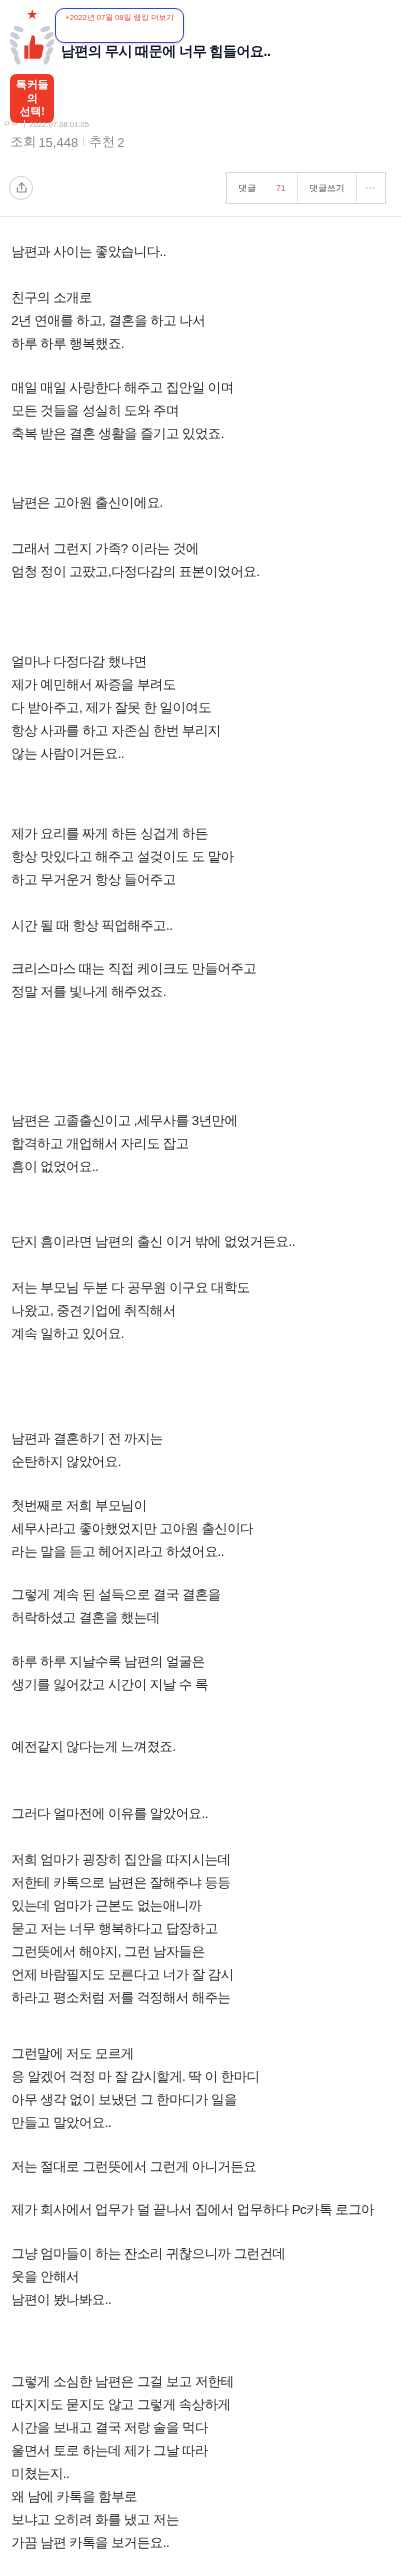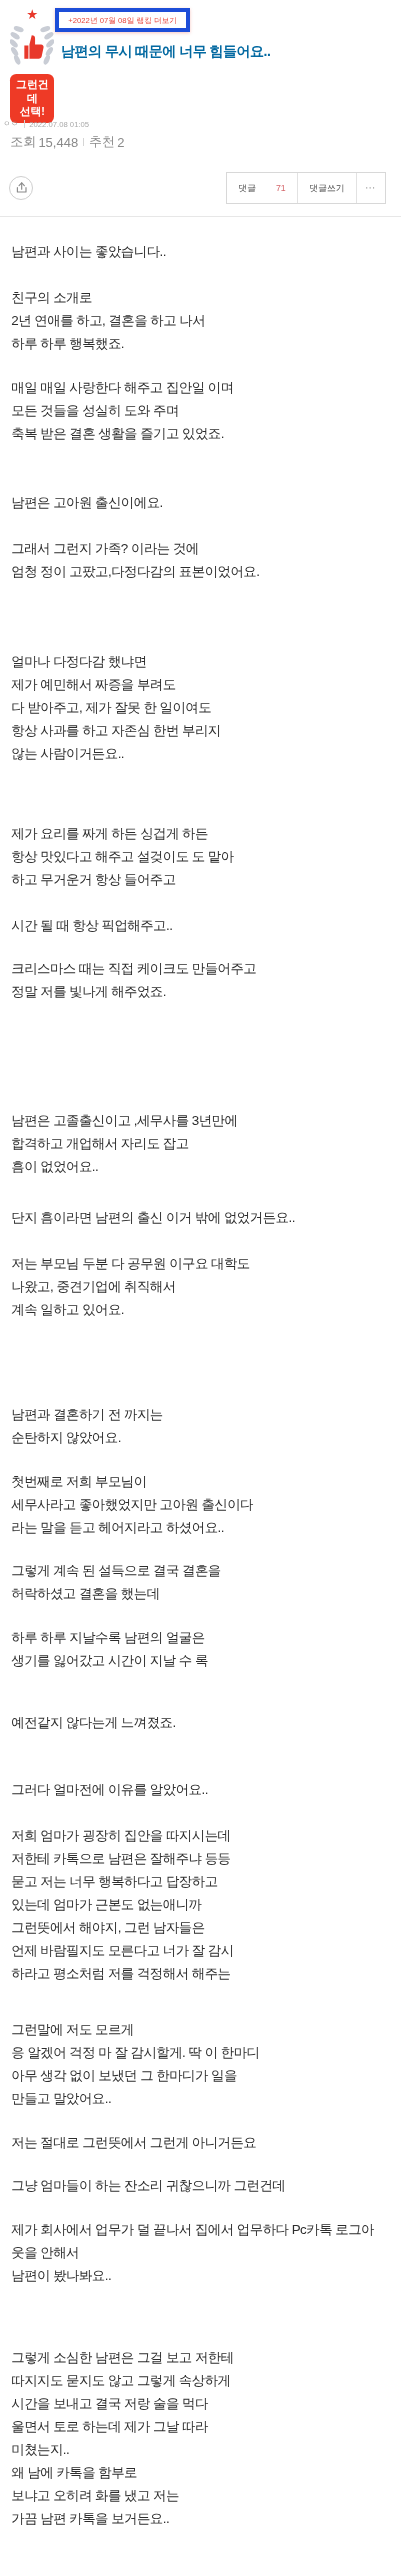--- a/index.html
+++ b/index.html
@@ -7,24 +7,24 @@
   body { font-family:"Liberation Sans", sans-serif; }
   .page { position:relative; width:402px; height:4075px; margin:0 auto; background:#fff; overflow:hidden; }
 
   
   .header { position:relative; height:217px; border-bottom:0.5px solid #e7e7e7; }
   .emblem { position:absolute; left:10.3px; top:8.2px; width:44px; text-align:center; }
   .emblem .star { color:#e8382b; font-size:13.4px; line-height:13.4px; display:block; }
   .emblem .laurel { margin-top:1px; }
   .choice-badge { margin-top:2.1px; background:#ee3a26; border-radius:6.2px; padding:4.6px 2.1px; color:#fff;
                   font-weight:bold; font-size:10.8px; line-height:13.4px; }
-  .rank-pill { position:absolute; left:55px; top:8.2px; height:24px; line-height:17.5px; padding:0 9.3px;
-               border:4px solid #1d4ed8; border-radius:0; color:#e8453c; font-size:7.7px; background:#fff;
+  .rank-pill { position:absolute; left:55px; top:8.2px; height:35px; line-height:17.5px; padding:0 9.3px;
+               border:1px solid #1d4ed8; border-radius:9px; color:#e8453c; font-size:7.7px; background:#fff;
                box-shadow:0 1px 3.1px rgba(240,130,120,.45); white-space:nowrap; }
-  .post-title { position:absolute; left:61px; top:43px; font-size:14px; font-weight:bold; color:#0369a1; letter-spacing:-0.5px; }
+  .post-title { position:absolute; left:61px; top:43px; font-size:14px; font-weight:bold; color:#0f172a; letter-spacing:-0.5px; }
   .meta1 { position:absolute; left:3px; top:119px; font-size:7.7px; color:#8a8a8a; display:flex; align-items:center; }
   .meta1 .author { color:#8a8a8a; }
   .meta1 .sep { display:inline-block; width:0.5px; height:7.2px; background:#d5d5d5; margin:0 5.2px; }
   .meta1 .date { color:#a9a9a9; }
   .meta2 { position:absolute; left:10.3px; top:133px; font-size:13px; color:#8a8a8a; display:flex; align-items:center; }
   .meta2 .sep { display:inline-block; width:0.5px; height:7.2px; background:#d5d5d5; margin:0 5.2px; }
   .meta2 b { font-weight:normal; margin-left:2.1px; }
   .share-btn { position:absolute; left:9.3px; top:176px; width:24px; height:24px; border:0.5px solid #cfcfcf;
                border-radius:50%; display:flex; align-items:center; justify-content:center; background:#fff; }
   .cbar { position:absolute; right:16.5px; top:172px; display:flex; border:0.5px solid #d8d8d8; background:#fff; }
@@ -57,21 +57,21 @@
           <ellipse cx="79" cy="40" rx="5" ry="10" transform="rotate(46 79 40)"></ellipse>
           <ellipse cx="76" cy="25" rx="5" ry="10" transform="rotate(58 76 25)"></ellipse>
           <ellipse cx="69" cy="12" rx="5" ry="10" transform="rotate(72 69 12)"></ellipse>
         </g>
         <g>
           <path fill="#e8382b" d="M28 44h8v26h-8z"></path>
           <path fill="#e8382b" d="M38 70h18c3 0 5.4-2 6-4.8l3.6-17A5 5 0 0 0 60.7 42H49V30.5A6.5 6.5 0 0 0 42.5 24L38 42z"></path>
         </g>
       </svg>
       <div class="choice-badge">
-        <div>그런건데</div>
+        <div>톡커들의</div>
         <div>선택!</div>
       </div>
     </div>
 
     <div class="rank-pill">+2022년 07월 08일 랭킹 더보기</div>
     <h1 class="post-title">남편의 무시 때문에 너무 힘들어요..</h1>
 
     <div class="meta1">
       <span class="author">ㅇㅇ</span>
       <span class="sep"></span>
@@ -145,21 +145,21 @@
       <div class="bline" style="margin-top: 20.6px;">크리스마스 때는 직접 케이크도 만들어주고</div>
 
       <div class="bline">정말 저를 빛나게 해주었죠.</div>
 
       <div class="bline" style="margin-top: 106px;">남편은 고졸출신이고 ,세무사를 3년만에</div>
 
       <div class="bline">합격하고 개업해서 자리도 잡고</div>
 
       <div class="bline">흠이 없었어요..</div>
 
-      <div class="bline" style="margin-top: 28px;">단지 흠이라면 남편의 출신 이거 밖에 없었거든요..</div>
+      <div class="bline" style="margin-top: 52px;">단지 흠이라면 남편의 출신 이거 밖에 없었거든요..</div>
 
       <div class="bline" style="margin-top: 23px;">저는 부모님 두분 다 공무원 이구요 대학도</div>
 
       <div class="bline">나왔고, 중견기업에 취직해서</div>
 
       <div class="bline">계속 일하고 있어요.</div>
 
       <div class="bline" style="margin-top: 82px;">남편과 결혼하기 전 까지는</div>
 
       <div class="bline">순탄하지 않았어요.</div>
@@ -179,44 +179,44 @@
       <div class="bline">생기를 잃어갔고 시간이 지날 수 록</div>
 
       <div class="bline" style="margin-top: 39px;">예전같지 않다는게 느껴졌죠.</div>
 
       <div class="bline" style="margin-top: 44px;">그러다 얼마전에 이유를 알았어요..</div>
 
       <div class="bline" style="margin-top: 23px;">저희 엄마가 굉장히 집안을 따지시는데</div>
 
       <div class="bline">저한테 카톡으로 남편은 잘해주냐 등등</div>
 
+      <div class="bline">있는데 엄마가 근본도 없는애니까</div>
+
       <div class="bline">묻고 저는 너무 행복하다고 답장하고</div>
 
-      <div class="bline">있는데 엄마가 근본도 없는애니까</div>
-
       <div class="bline">그런뜻에서 해야지, 그런 남자들은</div>
 
       <div class="bline">언제 바람필지도 모른다고 너가 잘 감시</div>
 
       <div class="bline">하라고 평소처럼 저를 걱정해서 해주는</div>
 
       <div class="bline" style="margin-top: 33px;">그런말에 저도 모르게</div>
 
       <div class="bline">응 알겠어 걱정 마 잘 감시할게. 딱 이 한마디</div>
 
       <div class="bline">아무 생각 없이 보냈던 그 한마디가 일을</div>
 
       <div class="bline">만들고 말았어요..</div>
 
       <div class="bline" style="margin-top: 20.6px;">저는 절대로 그런뜻에서 그런게 아니거든요</div>
 
+      <div class="bline" style="margin-top: 20.6px;">제가 회사에서 업무가 덜 끝나서 집에서 업무하다 Pc카톡 로그아</div>
+
       <div class="bline" style="margin-top: 20.6px;">그냥 엄마들이 하는 잔소리 귀찮으니까 그런건데</div>
 
-      <div class="bline" style="margin-top: 20.6px;">제가 회사에서 업무가 덜 끝나서 집에서 업무하다 Pc카톡 로그아</div>
-
       <div class="bline">웃을 안해서</div>
 
       <div class="bline">남편이 봤나봐요..</div>
 
       <div class="bline" style="margin-top: 59px;">그렇게 소심한 남편은 그걸 보고 저한테</div>
 
       <div class="bline">따지지도 묻지도 않고 그렇게 속상하게</div>
 
       <div class="bline">시간을 보내고 결국 저랑 술을 먹다</div>
 

